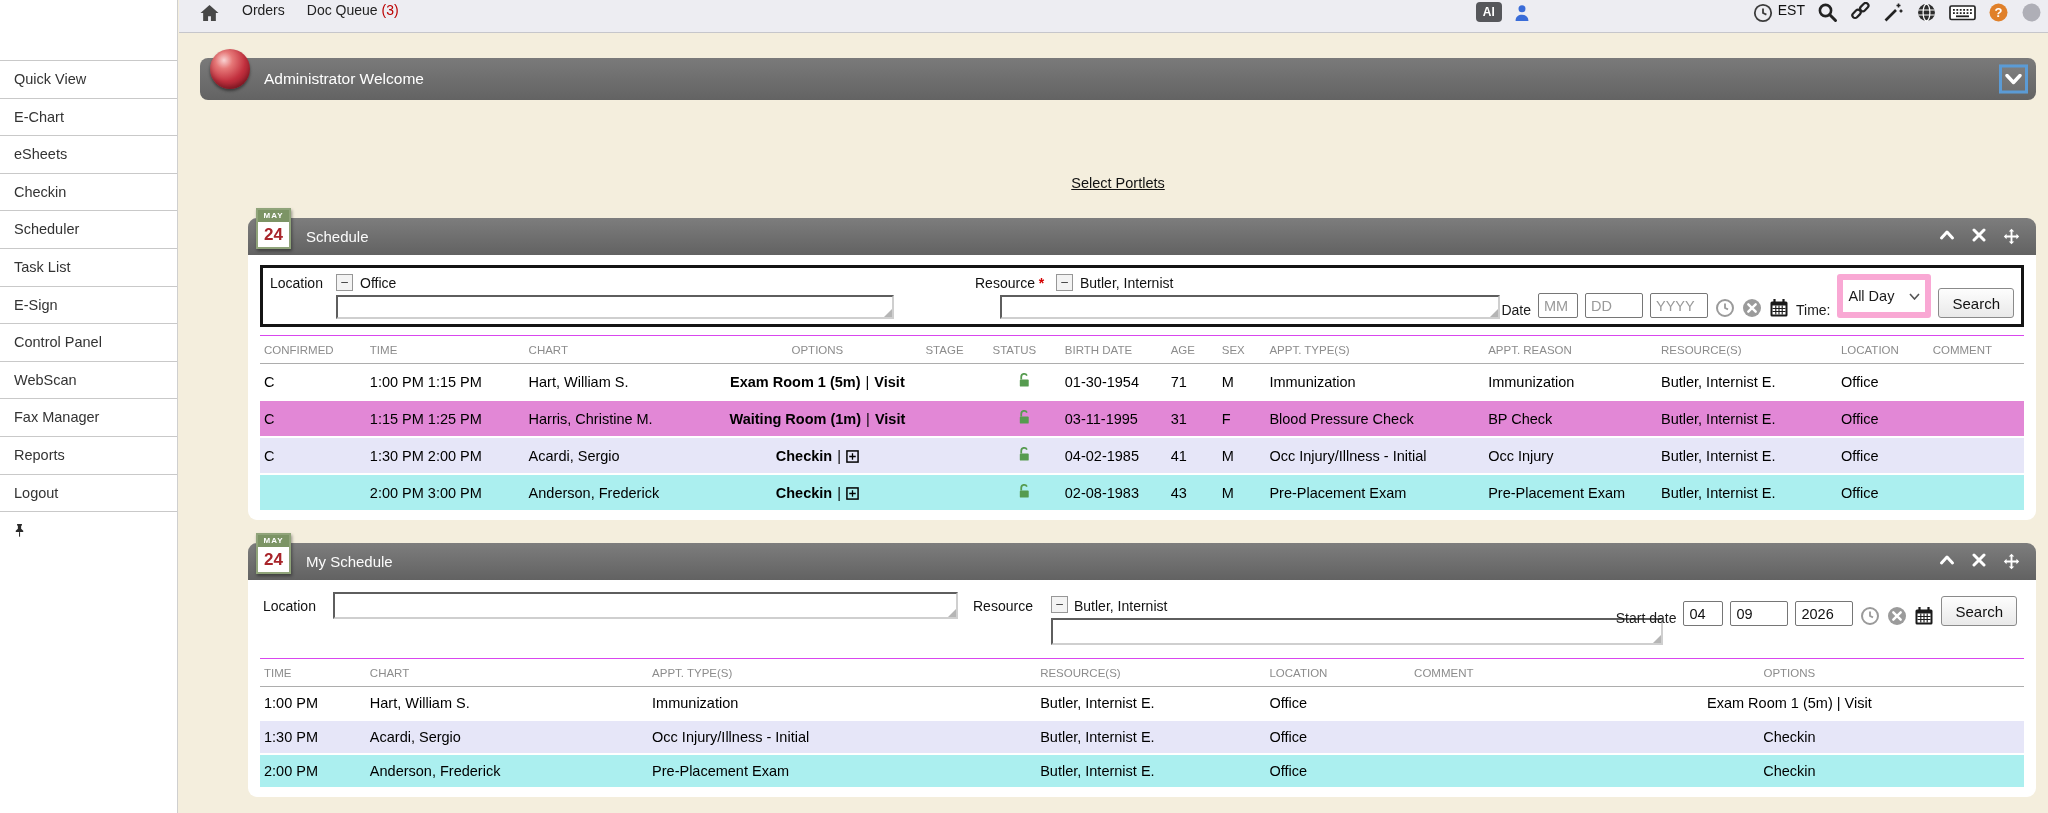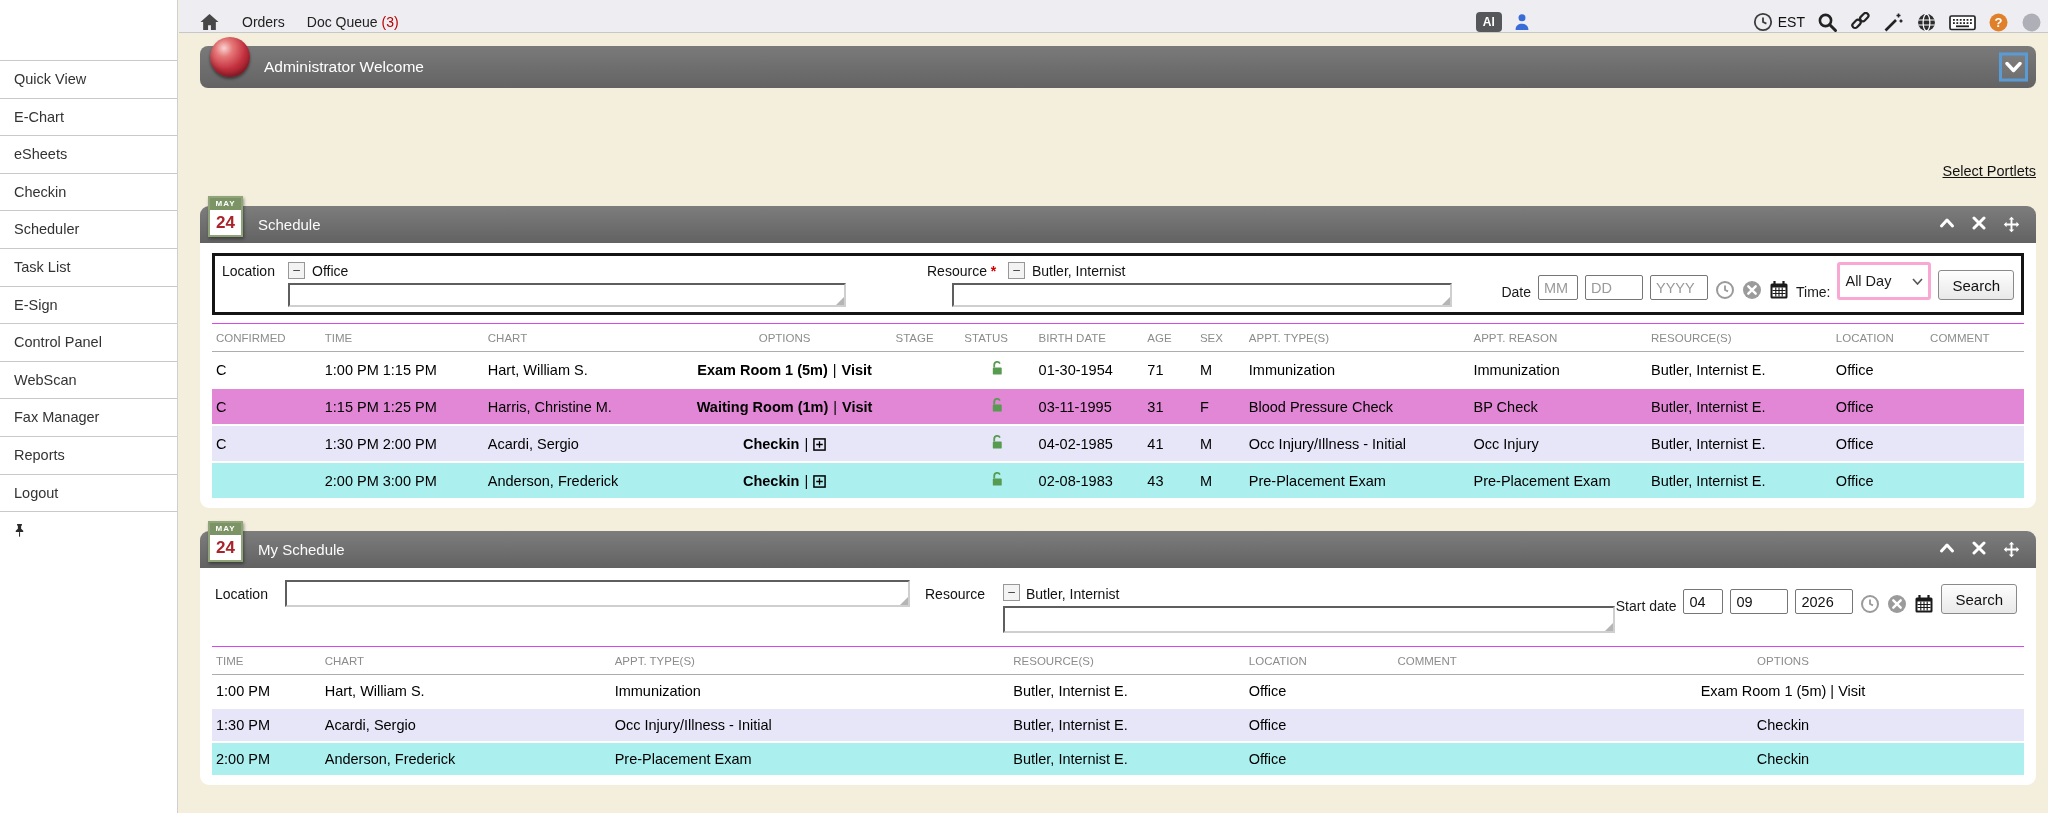--- a/index.html
+++ b/index.html
@@ -20,57 +20,57 @@
   .nav-item {
     height:37.6px; line-height:37.6px; padding-left:14px;
     font-size:14.5px; color:#333; border-bottom:1px solid #C9C9C9;
     cursor:pointer; background:#fff;
   }
   .pin-row { padding:11px 0 0 13px; }
   
   .topbar {
     position:absolute; left:179px; top:0; right:0; height:33px;
     background:#EDEDF2; border-bottom:1px solid #C6C6CB;
-    display:flex; align-items:center; padding:12px 6px 0 12px; z-index:4;
+    display:flex; align-items:flex-start; padding:2px 6px 0 12px; z-index:4;
   }
   .topbar .tb-link { font-size:14px; color:#222; margin-left:22px; cursor:pointer; }
   .tb-count { color:#BB0000; }
   .tb-spacer { flex:1; }
   .tb-gap { width:208px; }
   .ai-badge {
     width:26px; height:20px; background:#56575B; color:#fff;
     border-radius:4px; font-size:12px; font-weight:bold;
     display:flex; align-items:center; justify-content:center; margin-right:10px;
   }
   .tb-ico { width:21px; height:21px; display:flex; align-items:center; justify-content:center; margin-left:12px; cursor:pointer; }
   .tb-est { font-size:14px; color:#111; margin-left:4px; }
   
   .main { position:absolute; left:179px; top:34px; right:0; bottom:0; background:#F4EEDD; padding:0 12px 0 21px; }
   
   .banner {
-    margin-top:12px; height:42px; position:relative;
+    margin-top:24px; height:42px; position:relative;
     background:linear-gradient(#7a7a7a,#636363);
     border-radius:8px; display:flex; align-items:center;
     color:#fff; font-size:15.5px; padding-left:64px;
   }
   .orb {
     position:absolute; left:10px; top:-9px; width:40px; height:40px; border-radius:50%;
     background:radial-gradient(circle at 35% 28%, #F9D3D3 0%, #E67878 22%, #C2303E 55%, #7E0E1C 100%);
     box-shadow:0 2px 3px rgba(0,0,0,.45), inset 0 -3px 5px rgba(0,0,0,.25);
   }
   .banner-chev {
     position:absolute; right:8px; top:50%; transform:translateY(-50%);
     width:29px; height:29px; border:3px solid #5B9BD5; background:rgba(255,255,255,.06);
     display:flex; align-items:center; justify-content:center; cursor:pointer;
   }
   
-  .portlets-link-row { text-align:right; margin-top:74px; }
+  .portlets-link-row { text-align:center; margin-top:74px; }
   .portlets-link { font-size:14.5px; color:#111; text-decoration:underline; cursor:pointer; }
   
-  .portlet { margin-top:26px; position:relative; }
+  .portlet { margin-top:26px; position:relative;margin-left:48px; }
   .portlet.second { margin-top:23px; }
   .p-head {
     height:37px; background:linear-gradient(#7d7d7d,#626262);
     border-radius:9px 9px 0 0; display:flex; align-items:center;
     color:#FBFBFB; font-size:15px; padding-left:58px; position:relative;
   }
   .cal-badge {
     position:absolute; left:8px; top:-10px; width:35px; height:41px;
     border:2px solid #90A47A; background:#fff;
     box-shadow:1px 2px 3px rgba(0,0,0,.4);
@@ -99,21 +99,21 @@
     border-style:solid; border-width:0 0 8px 8px; border-color:transparent transparent #B5B5B5 transparent; }
   .date-group { position:absolute; right:7px; top:6px; display:flex; align-items:flex-end; gap:7px; }
   .date-in {
     height:25px; border:1px solid #767676; border-radius:2px; padding:0 5px;
     font:14.5px "Liberation Sans",sans-serif; color:#111; background:#fff;
   }
   .date-in::placeholder { color:#9a9a9a; }
   .w-mm { width:40px; } .w-dd { width:58px; } .w-yy { width:58px; }
   .ico-btn { display:flex; cursor:pointer; }
   .fselect {
-    width:94px; height:26px; border:3px solid #f9a8d4; border-radius:3px; background:#fff;
+    width:94px; height:26px; border:6px solid #f9a8d4; border-radius:3px; background:#fff;
     display:flex; align-items:center; padding:16px 5px; cursor:pointer; font-size:14.5px;
   }
   .fselect span { flex:1; }
   .search-btn {
     height:30px; padding:0 13px; font:15px "Liberation Sans",sans-serif;
     border:1px solid #8a8a8a; border-radius:3px;
     background:linear-gradient(#fdfdfd,#e9e9e9); cursor:pointer; color:#111;
   }
   
   table { width:100%; border-collapse:collapse; margin-top:8px; table-layout:fixed; }

